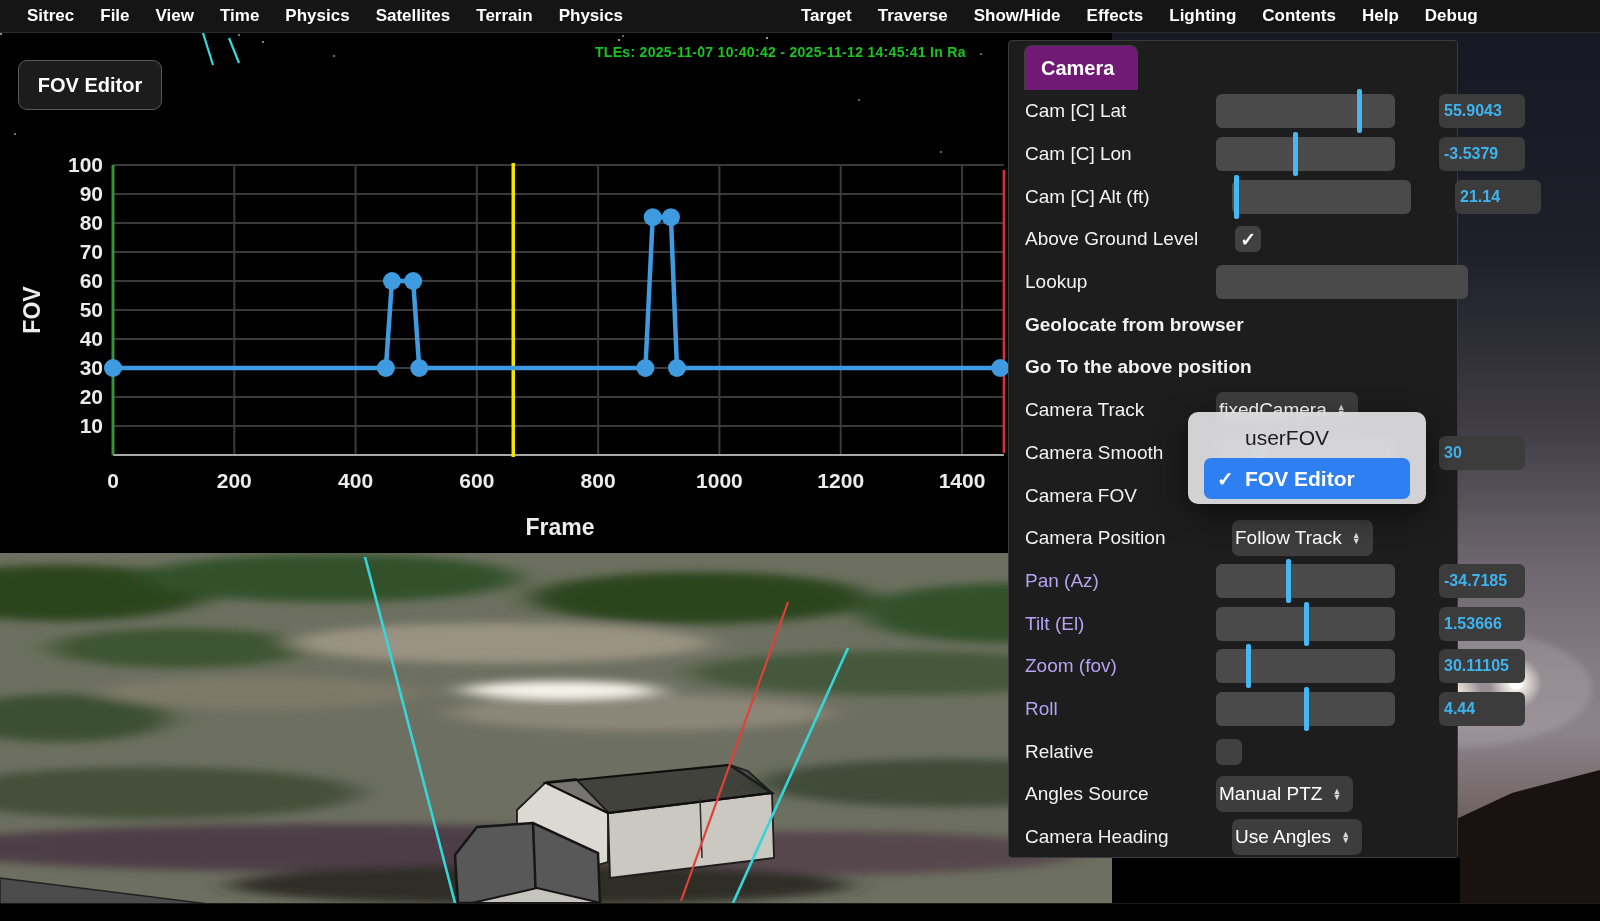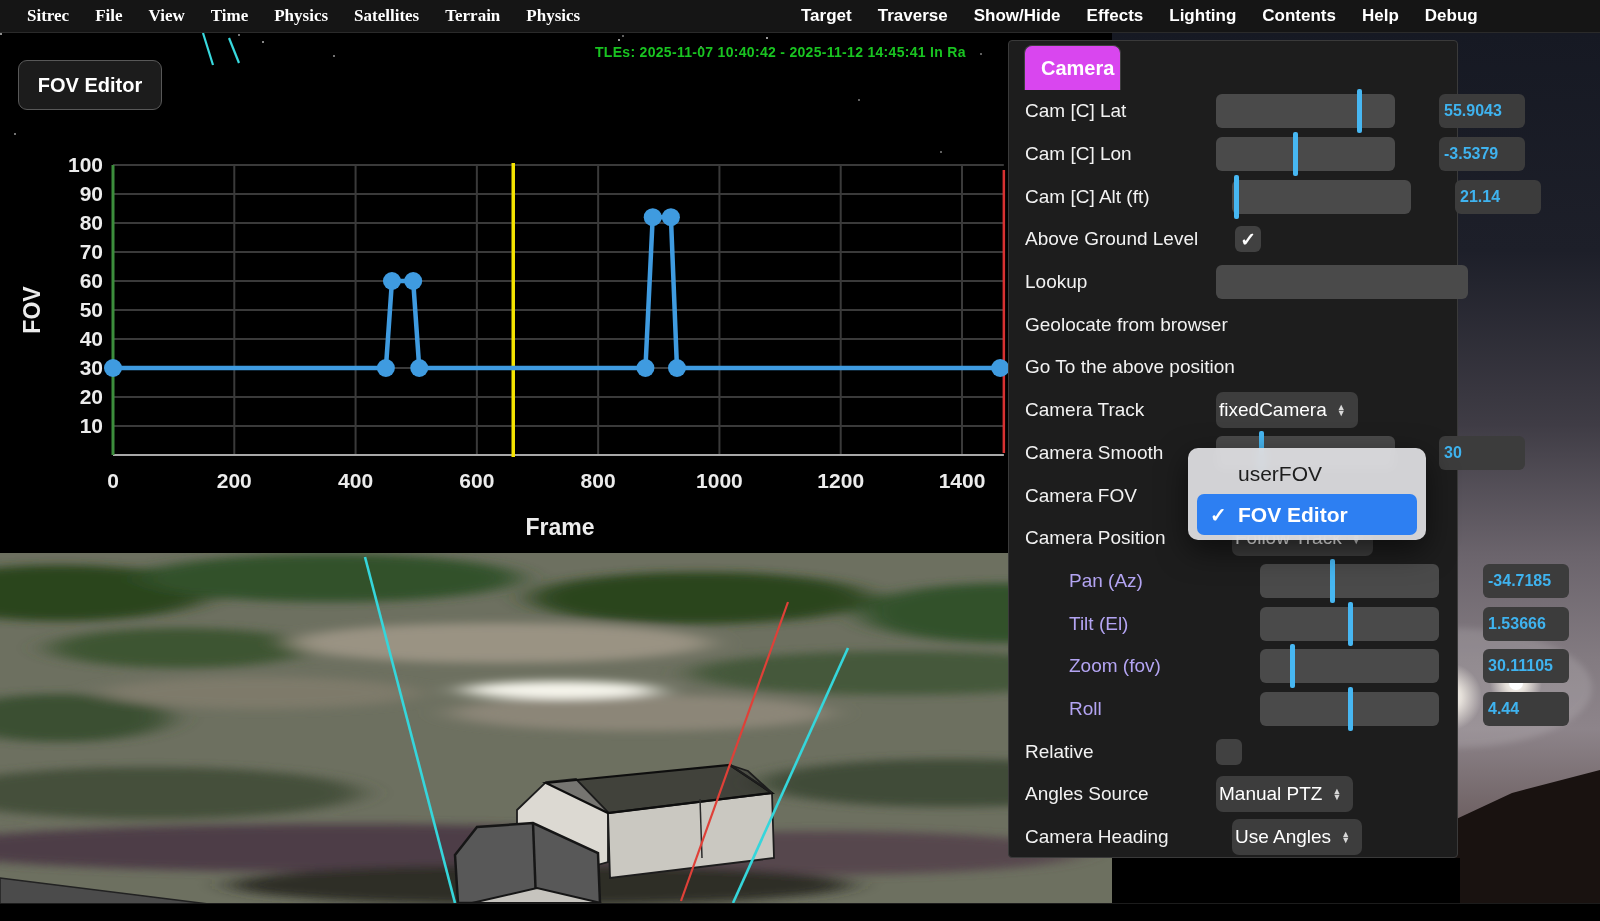--- a/index.html
+++ b/index.html
@@ -4,21 +4,21 @@
 <style>
   * { margin:0; padding:0; box-sizing:border-box; }
   html,body { width:1600px; height:921px; background:#000; overflow:hidden;
               font-family:"Liberation Sans", sans-serif; position:relative; }
 
   
   .menubar { position:absolute; left:0; top:0; width:1600px; height:33px;
              background:#151515; border-bottom:1px solid #2a2a2a; z-index:30;
              display:flex; align-items:center; }
   .menu-group { display:flex; align-items:center; height:100%; }
-  .menu-left  { padding-left:14px;font-family:Liberation Serif, serif; }
+  .menu-left  { padding-left:14px; }
   .menu-right { position:absolute; left:788px; }
   .menu-item { color:#fff; font-weight:bold; font-size:17px; padding:0 13px;
                height:33px; display:flex; align-items:center; cursor:default; }
 
   
   .sky { position:absolute; left:0; top:33px; width:1112px; height:520px; background:#000; z-index:1; }
   .stars { position:absolute; left:0; top:0; width:2px; height:2px; border-radius:50%;
            background:rgba(255,255,255,.75);
            box-shadow: 14px 100px rgba(255,255,255,.6), 262px 8px rgba(255,255,255,.7),
              333px 22px rgba(255,255,255,.6), 618px 6px rgba(255,255,255,.8),
@@ -43,47 +43,47 @@
   
   .video { position:absolute; left:1112px; top:33px; z-index:3; }
   .below-panel-black { position:absolute; left:1112px; top:858px; width:348px; height:63px;
                        background:#000; z-index:8; }
   .bottom-strip { position:absolute; left:0; top:903px; width:1600px; height:18px;
                   background:#000; z-index:9; border-top:1px solid #1c1c1c; }
 
   
   .panel { position:absolute; left:1008px; top:40px; width:450px; height:818px;
            background:#1d1d1d; border:1px solid #3a3a3a; border-radius:4px; z-index:20; }
-  .panel-tab { position:absolute; left:15px; top:4px; width:97px; height:45px;
-               background:#d946ef; border:1px solid #3e3e3e; border-bottom:none;
+  .panel-tab { position:absolute; left:15px; top:4px; width:114px; height:45px;
+               background:#701a75; border:1px solid #3e3e3e; border-bottom:none;
                border-radius:8px 8px 0 0; display:flex; align-items:center;
                padding-left:16px; color:#fff; font-weight:bold; font-size:20px; }
   .panel-rows { position:absolute; left:0; top:49px; width:100%; }
   .prow { display:flex; align-items:center; height:42.7px; padding-left:16px; position:relative;gap:37px; }
   .plabel { color:#f2f2f2; font-size:19px; flex:0 0 154px; white-space:nowrap; }
   .plabel.wide { flex-basis:170px; }
-  .plabel.accent { color:#b3a4f2;margin-left:44px; }
+  .plabel.accent { color:#b3a4f2; }
   .ptrack { position:relative; width:179px; height:34px; background:#4a4a4a; border-radius:6px; flex:none; }
   .pcursor { position:absolute; top:-5px; width:5px; height:44px; background:#47b7f2; border-radius:2px; }
   .pval { width:86px; height:34px; margin-left:7px; background:#3c3c3c; border-radius:6px;
           color:#3fb3ef; font-size:16px; font-weight:bold; line-height:34px; padding-left:5px;
           overflow:hidden; white-space:nowrap; flex:none; }
   .pcheck { width:26px; height:26px; background:#414141; border-radius:6px; color:#fff;
             font-size:19px; font-weight:bold; display:flex; align-items:center; justify-content:center; }
   .pinput { width:268px; height:34px; background:#4a4a4a; border:none; border-radius:6px;
             color:#eee; font-size:18px; padding:0 10px; outline:none; }
   .pselect { height:36px; background:#3d3d3d; border-radius:7px; display:flex; align-items:center;
              padding:0 12px 0 3px; color:#fff; font-size:19px; cursor:default; }
   .ud { display:inline-flex; flex-direction:column; margin-left:10px; line-height:6.5px;
         font-size:9px; color:#d8d8d8; }
-  .btn-row .plabel { cursor:pointer; }
-
-  
-  .dropdown { position:absolute; left:1188px; top:448px; width:238px; z-index:40;
-              background:rgba(224,224,227,0.93); border-radius:10px; padding:5px 4px;
+  .btn-row .plabel { cursor:pointer;font-weight:bold; }
+
+  
+  .dropdown { position:absolute; left:1188px; top:412px; width:238px; z-index:40;
+              background:rgba(224,224,227,0.93); border-radius:10px; padding:5px 11px;
               box-shadow:0 10px 30px rgba(0,0,0,.55); backdrop-filter:blur(5px); }
   .dd-item { height:41px; display:flex; align-items:center; font-size:21px; color:#1d1d1d;
              padding-left:13px; margin:0 5px; border-radius:7px; cursor:default; }
   .dd-check { width:28px; font-size:20px; font-weight:bold; }
   .dd-item.selected { color:#fff; font-weight:bold; }
 </style>
 </head>
 <body>
 
 <div class="menubar">

